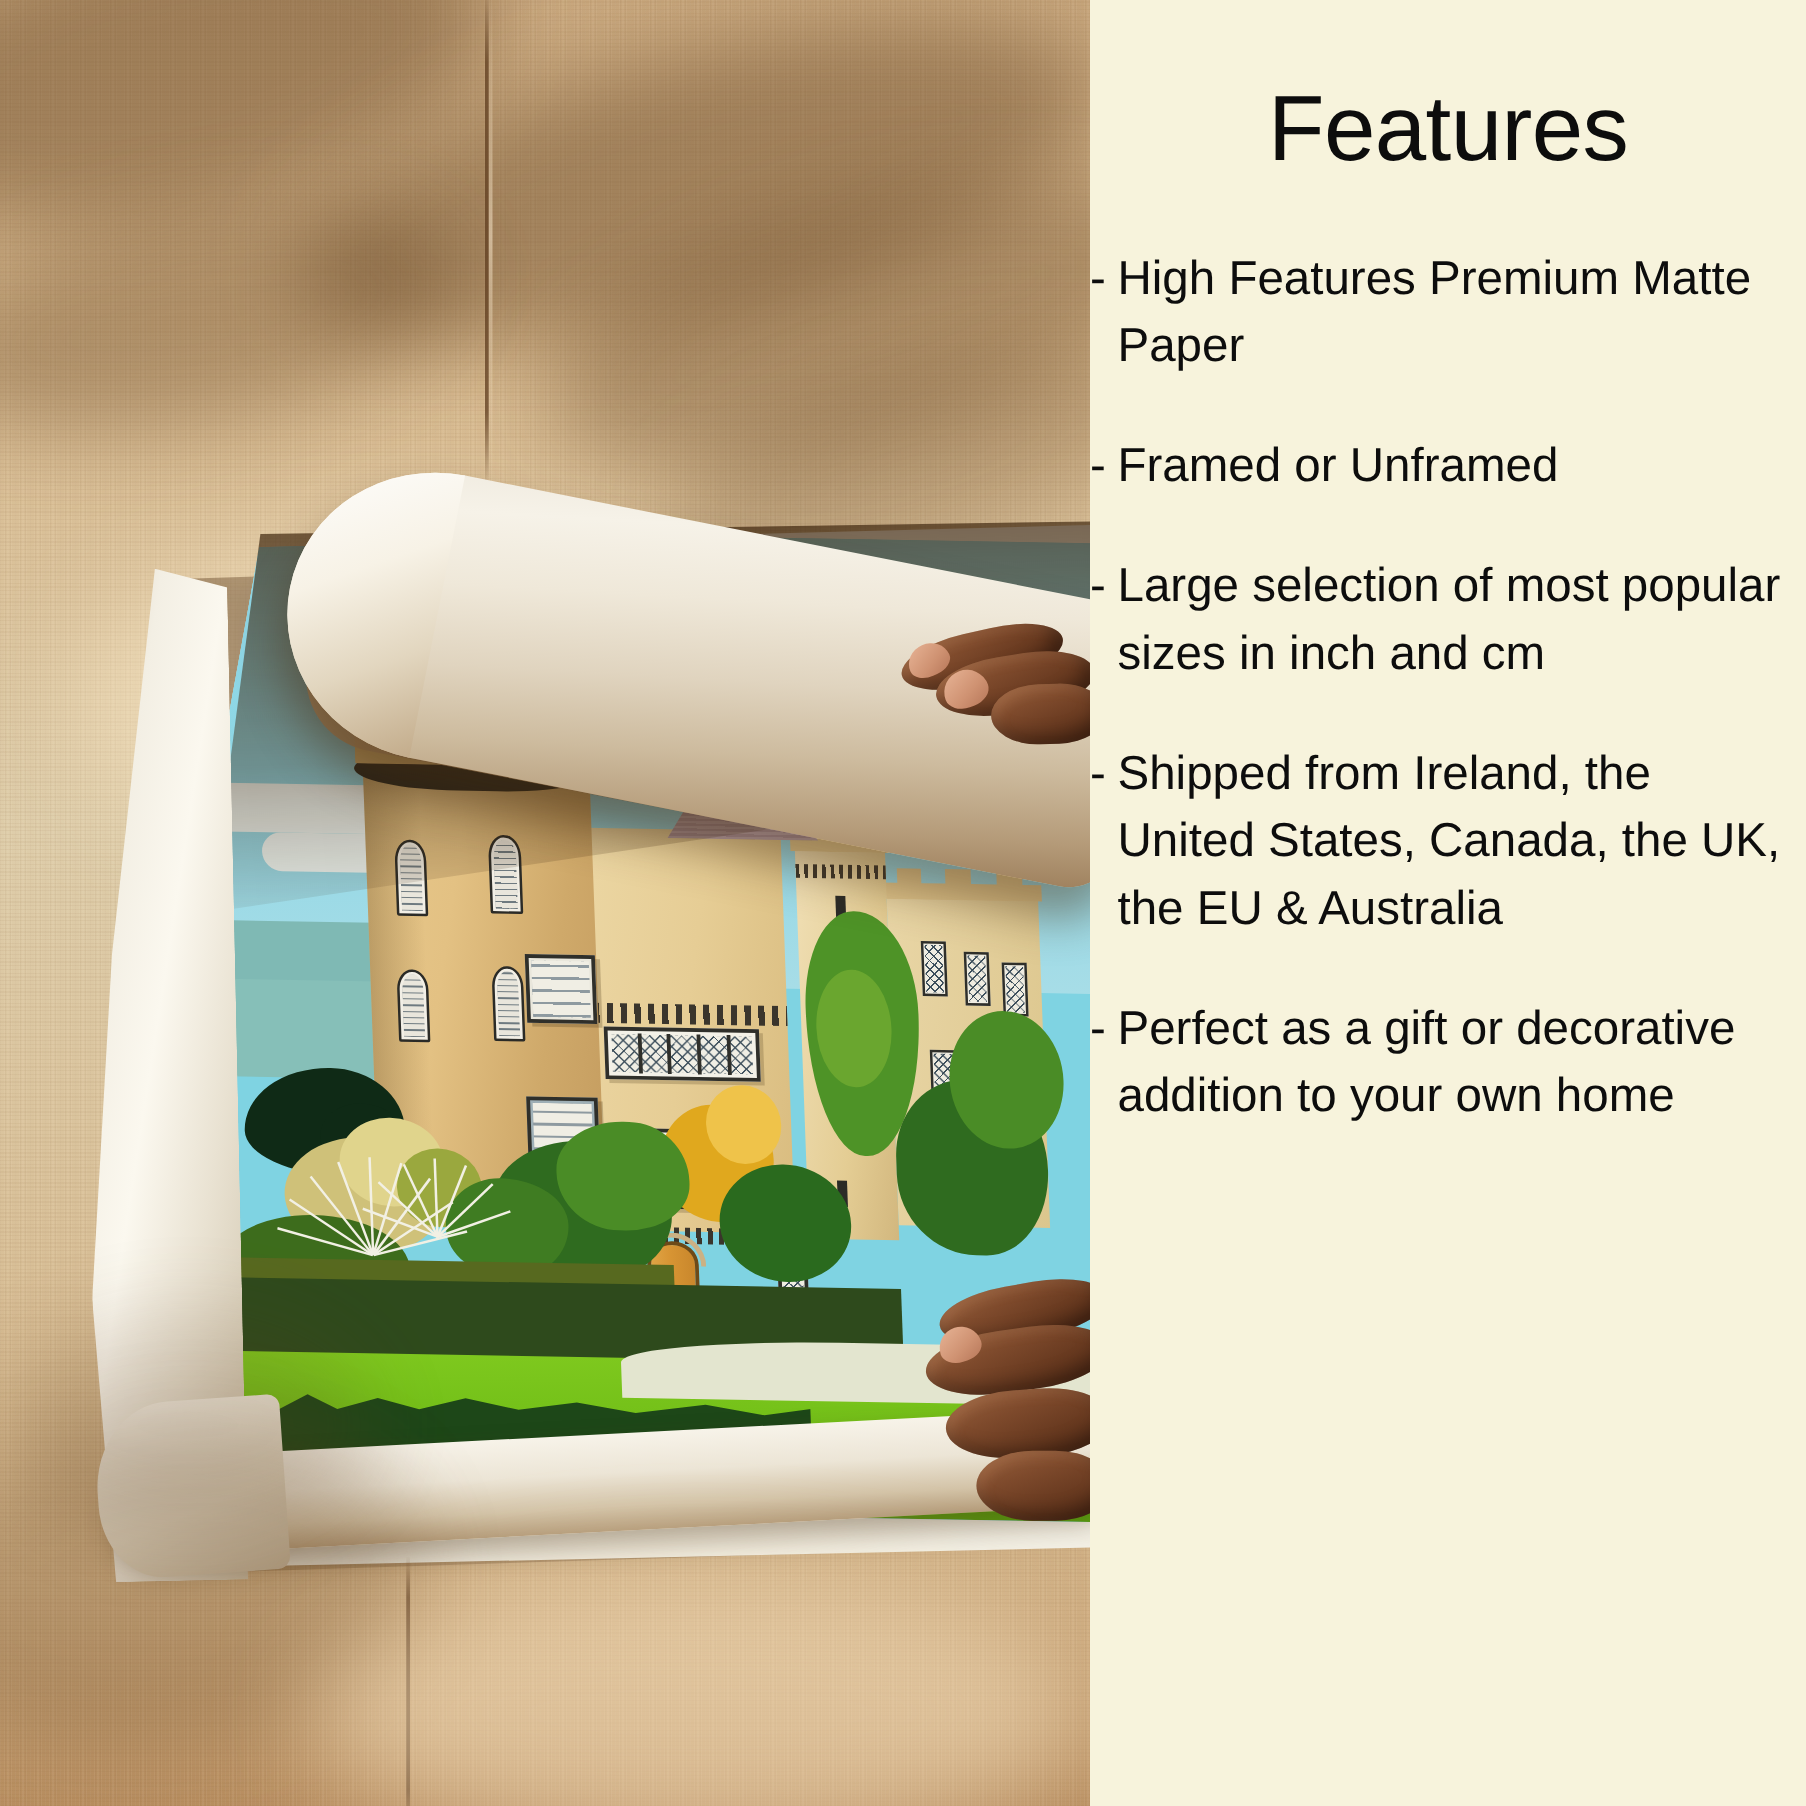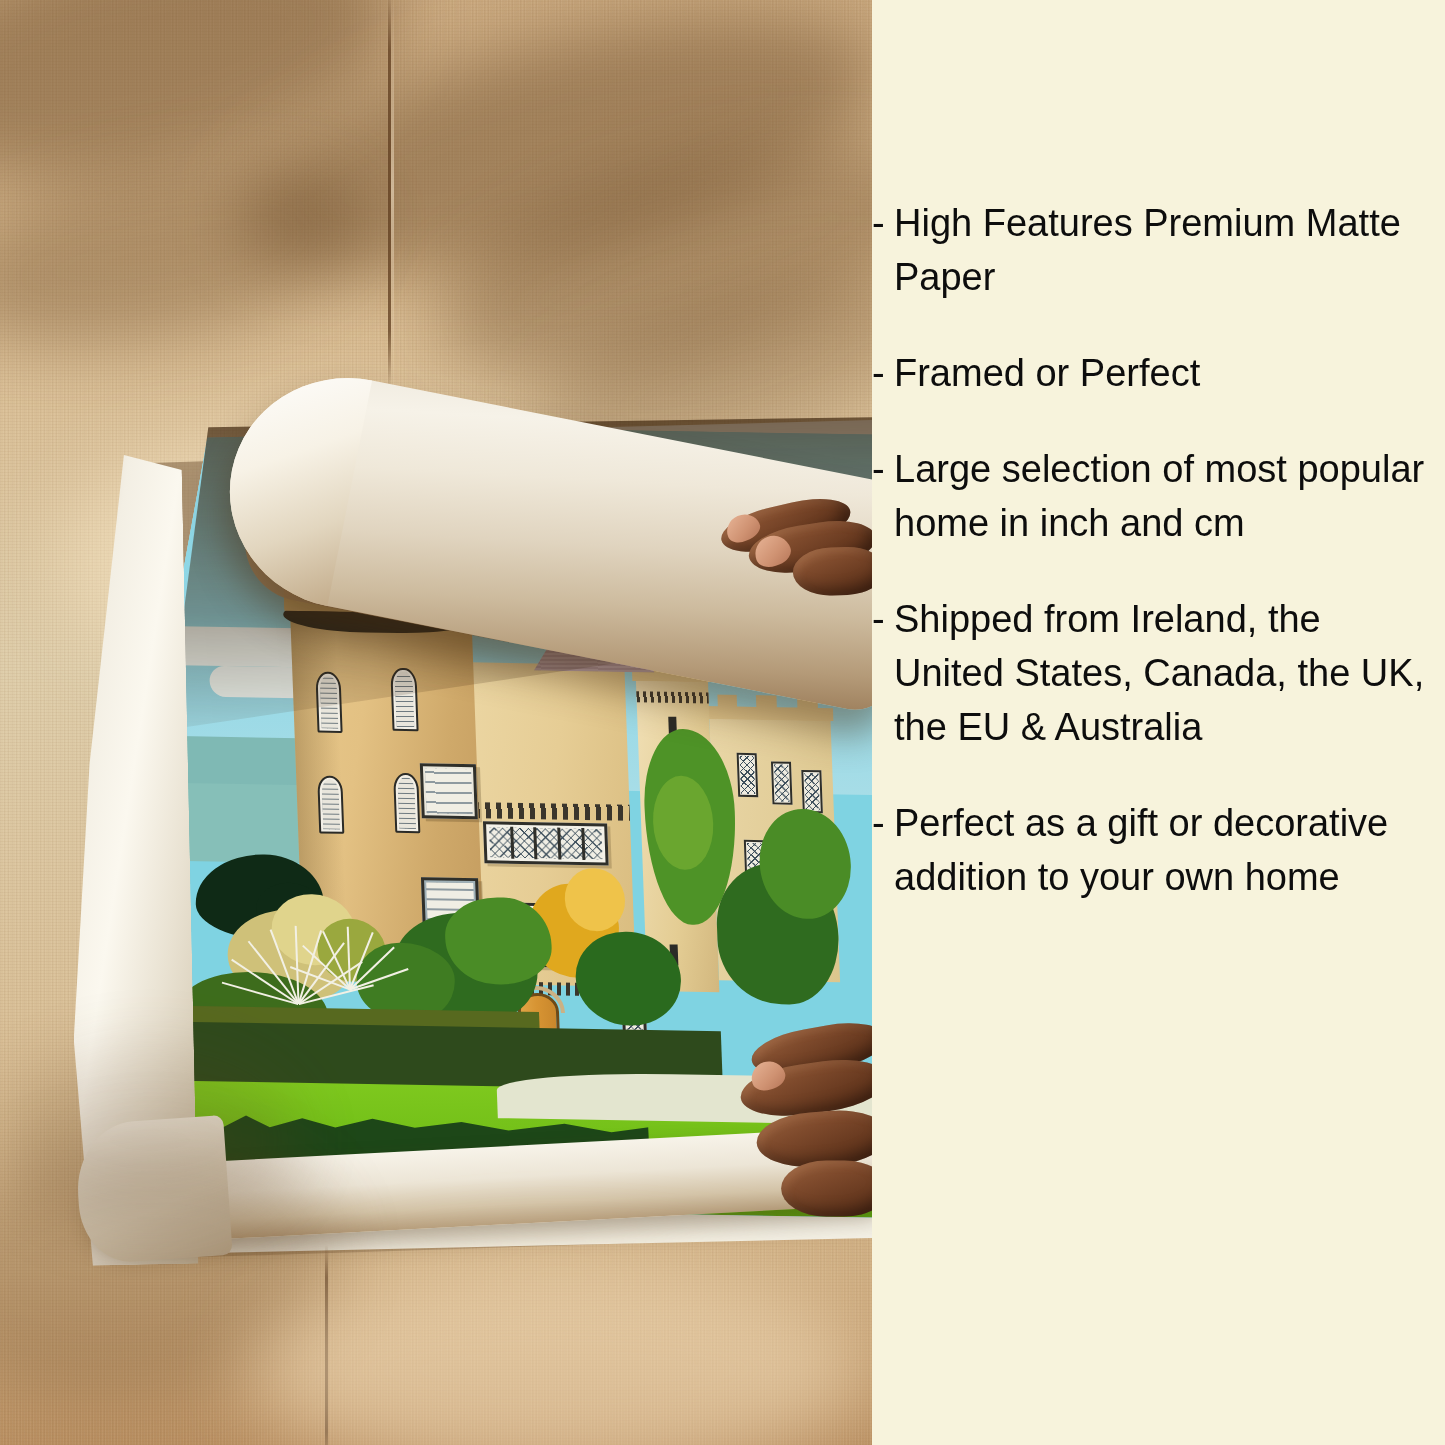--- a/index.html
+++ b/index.html
@@ -542,36 +542,37 @@
     </div>
 
     <div class="dapple d6"></div>
     <div class="dapple d7"></div>
     <div class="seam bot"></div>
     <div class="dbright b2"></div>
   </div>
 
   <div id="panel">
 
+    <div id="panel-title">Features</div>
 
     <div id="feature-list">
 
       <div class="feature">
         <span class="dash">-</span>
         <span class="txt">High Features Premium Matte Paper</span>
       </div>
 
       <div class="feature">
         <span class="dash">-</span>
-        <span class="txt">Framed or Perfect</span>
+        <span class="txt">Framed or Unframed</span>
       </div>
 
       <div class="feature">
         <span class="dash">-</span>
-        <span class="txt">Large selection of most popular home in inch and cm</span>
+        <span class="txt">Large selection of most popular sizes in inch and cm</span>
       </div>
 
       <div class="feature f-long">
         <span class="dash">-</span>
         <span class="txt">Shipped from Ireland, the United States, Canada, the UK, the EU &amp; Australia</span>
       </div>
 
       <div class="feature">
         <span class="dash">-</span>
         <span class="txt">Perfect as a gift or decorative addition to your own home</span>

